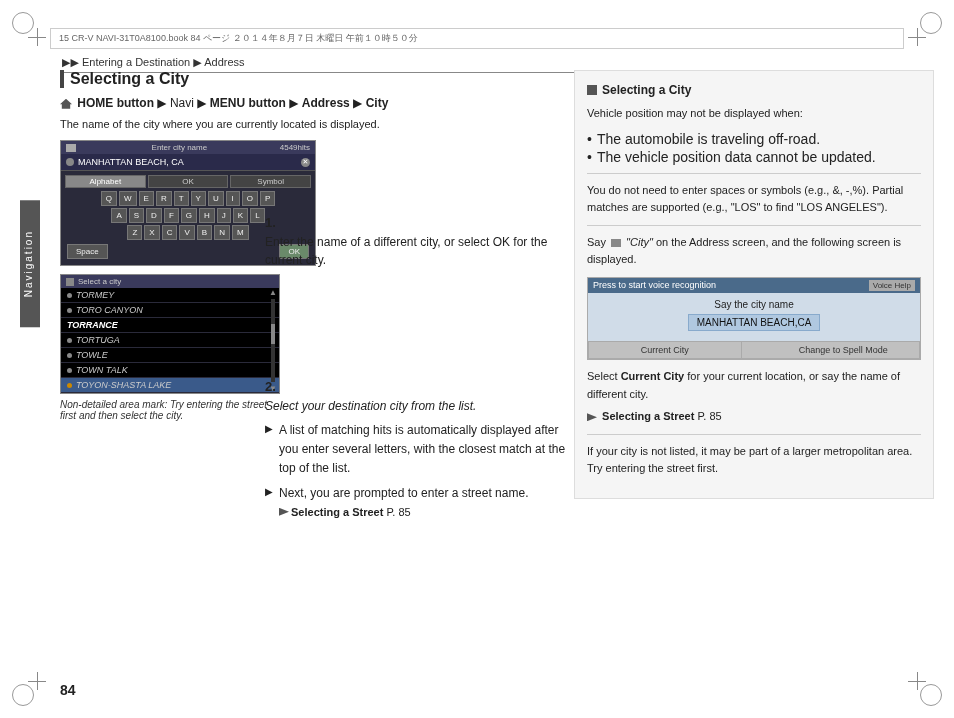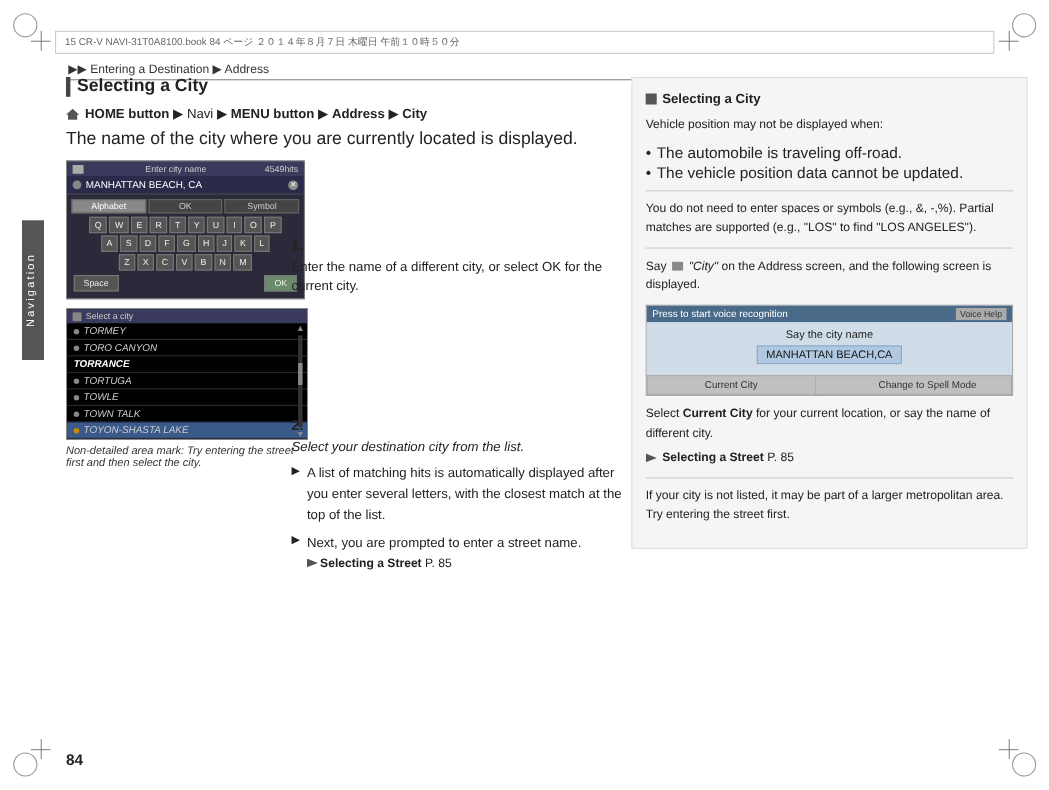--- a/index.html
+++ b/index.html
@@ -75,32 +75,32 @@
       display: inline-block;
       width: 12px; height: 10px;
       background: #555;
       clip-path: polygon(50% 0%, 0% 55%, 15% 55%, 15% 100%, 85% 100%, 85% 55%, 100% 55%);
       margin-right: 2px;
       vertical-align: middle;
     }
     .nav-path strong { font-weight: bold; }
 
     .intro-text {
-      font-size: 16px; margin-bottom: 10px; color: #222;
+      font-size: 11px; margin-bottom: 10px; color: #222;
     }
 
     
     .screenshot-panel {
       border: 1px solid #888;
       background: #1a1a2e;
       color: #ddd;
       font-size: 9px;
       margin-bottom: 8px;
       position: relative;
-      width: 217px;
+      width: 256px;
     }
 
     .panel-title-bar {
       background: #3a3a5c;
       color: #ccc;
       padding: 2px 5px;
       display: flex; align-items: center; justify-content: space-between;
       font-size: 8px;
     }
     .panel-title-bar .icon-small {

